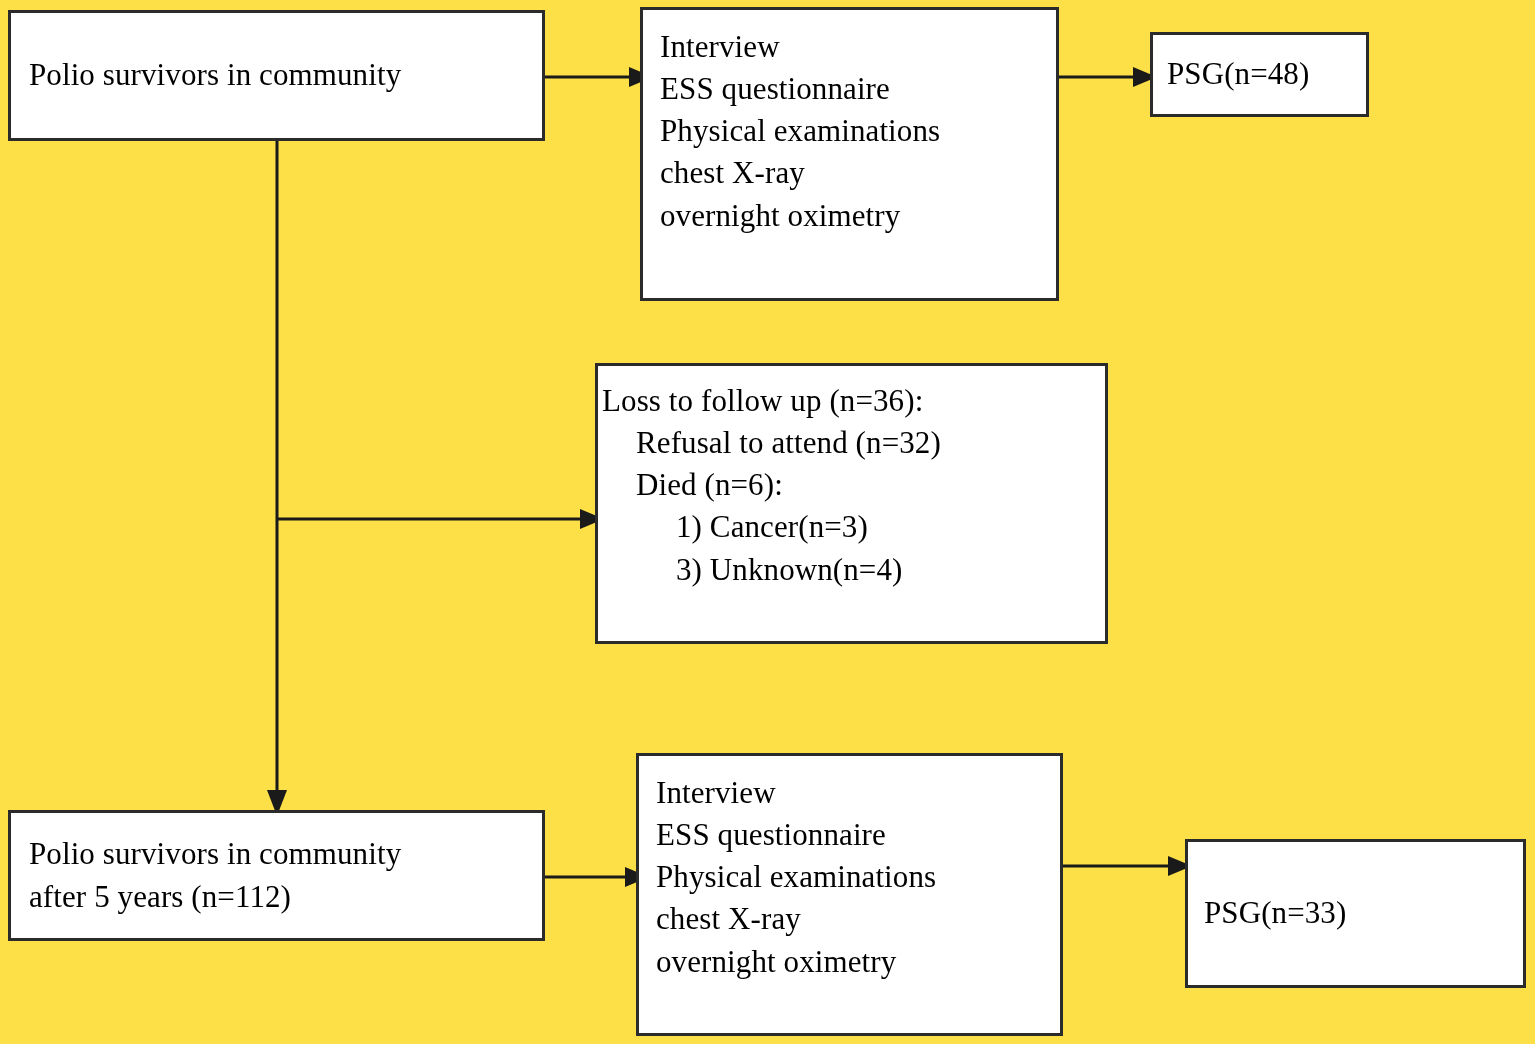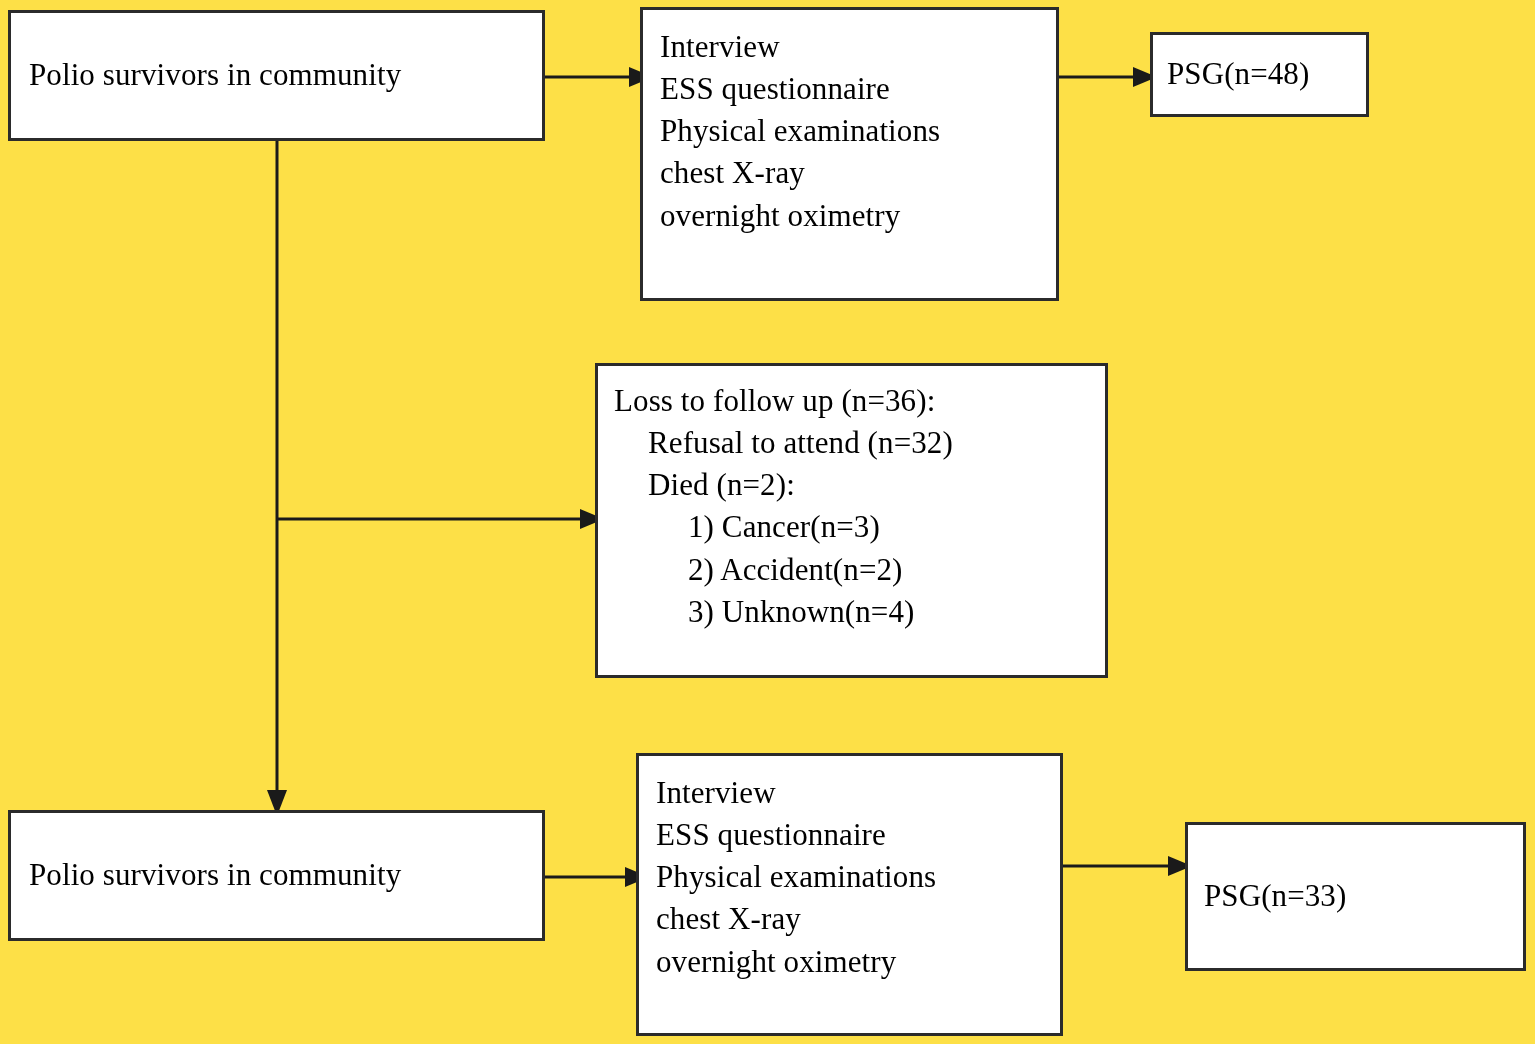--- a/index.html
+++ b/index.html
@@ -41,35 +41,35 @@
   #node-assessments-baseline {
     left: 640px; top: 7px; width: 419px; height: 294px;
     padding: 16px 0 0 17px;
     justify-content: flex-start;
   }
   #node-psg-baseline {
     left: 1150px; top: 32px; width: 219px; height: 85px;
     padding: 0 6px 0 14px;
   }
   #node-loss {
-    left: 595px; top: 363px; width: 513px; height: 315px;
-    padding: 14px 0 0 16px;
+    left: 595px; top: 363px; width: 513px; height: 281px;
+    padding: 14px 0 0 4px;
     justify-content: flex-start;
   }
   #node-followup {
     left: 8px; top: 810px; width: 537px; height: 131px;
     padding: 0 0 0 18px;
   }
   #node-assessments-followup {
     left: 636px; top: 753px; width: 427px; height: 283px;
     padding: 16px 0 0 17px;
     justify-content: flex-start;
   }
   #node-psg-followup {
-    left: 1185px; top: 822px; width: 341px; height: 149px;
+    left: 1185px; top: 839px; width: 341px; height: 149px;
     padding: 0 16px 0 16px;
   }
   
   .ind-1 { padding-left: 34px; }
   .ind-2 { padding-left: 74px; }
 
   
   svg#connectors {
     position: absolute;
     left: 0; top: 0;
@@ -136,28 +136,28 @@
     <span class="line">overnight oximetry</span>
   </div>
 
   <div class="node" id="node-psg-baseline">
     <span class="line">PSG(n=48)</span>
   </div>
 
   <div class="node" id="node-loss">
     <span class="line">Loss to follow up (n=36):</span>
     <span class="line ind-1">Refusal to attend (n=32)</span>
-    <span class="line ind-1">Died (n=2):</span>
+    <span class="line ind-1">Died (n=6):</span>
     <span class="line ind-2">1) Cancer(n=3)</span>
-    <span class="line ind-2">2) Accident(n=2)</span>
     <span class="line ind-2">3) Unknown(n=4)</span>
   </div>
 
   <div class="node" id="node-followup">
     <span class="line">Polio survivors in community</span>
+    <span class="line">after 5 years (n=112)</span>
   </div>
 
   <div class="node" id="node-assessments-followup">
     <span class="line">Interview</span>
     <span class="line">ESS questionnaire</span>
     <span class="line">Physical examinations</span>
     <span class="line">chest X-ray</span>
     <span class="line">overnight oximetry</span>
   </div>
 

